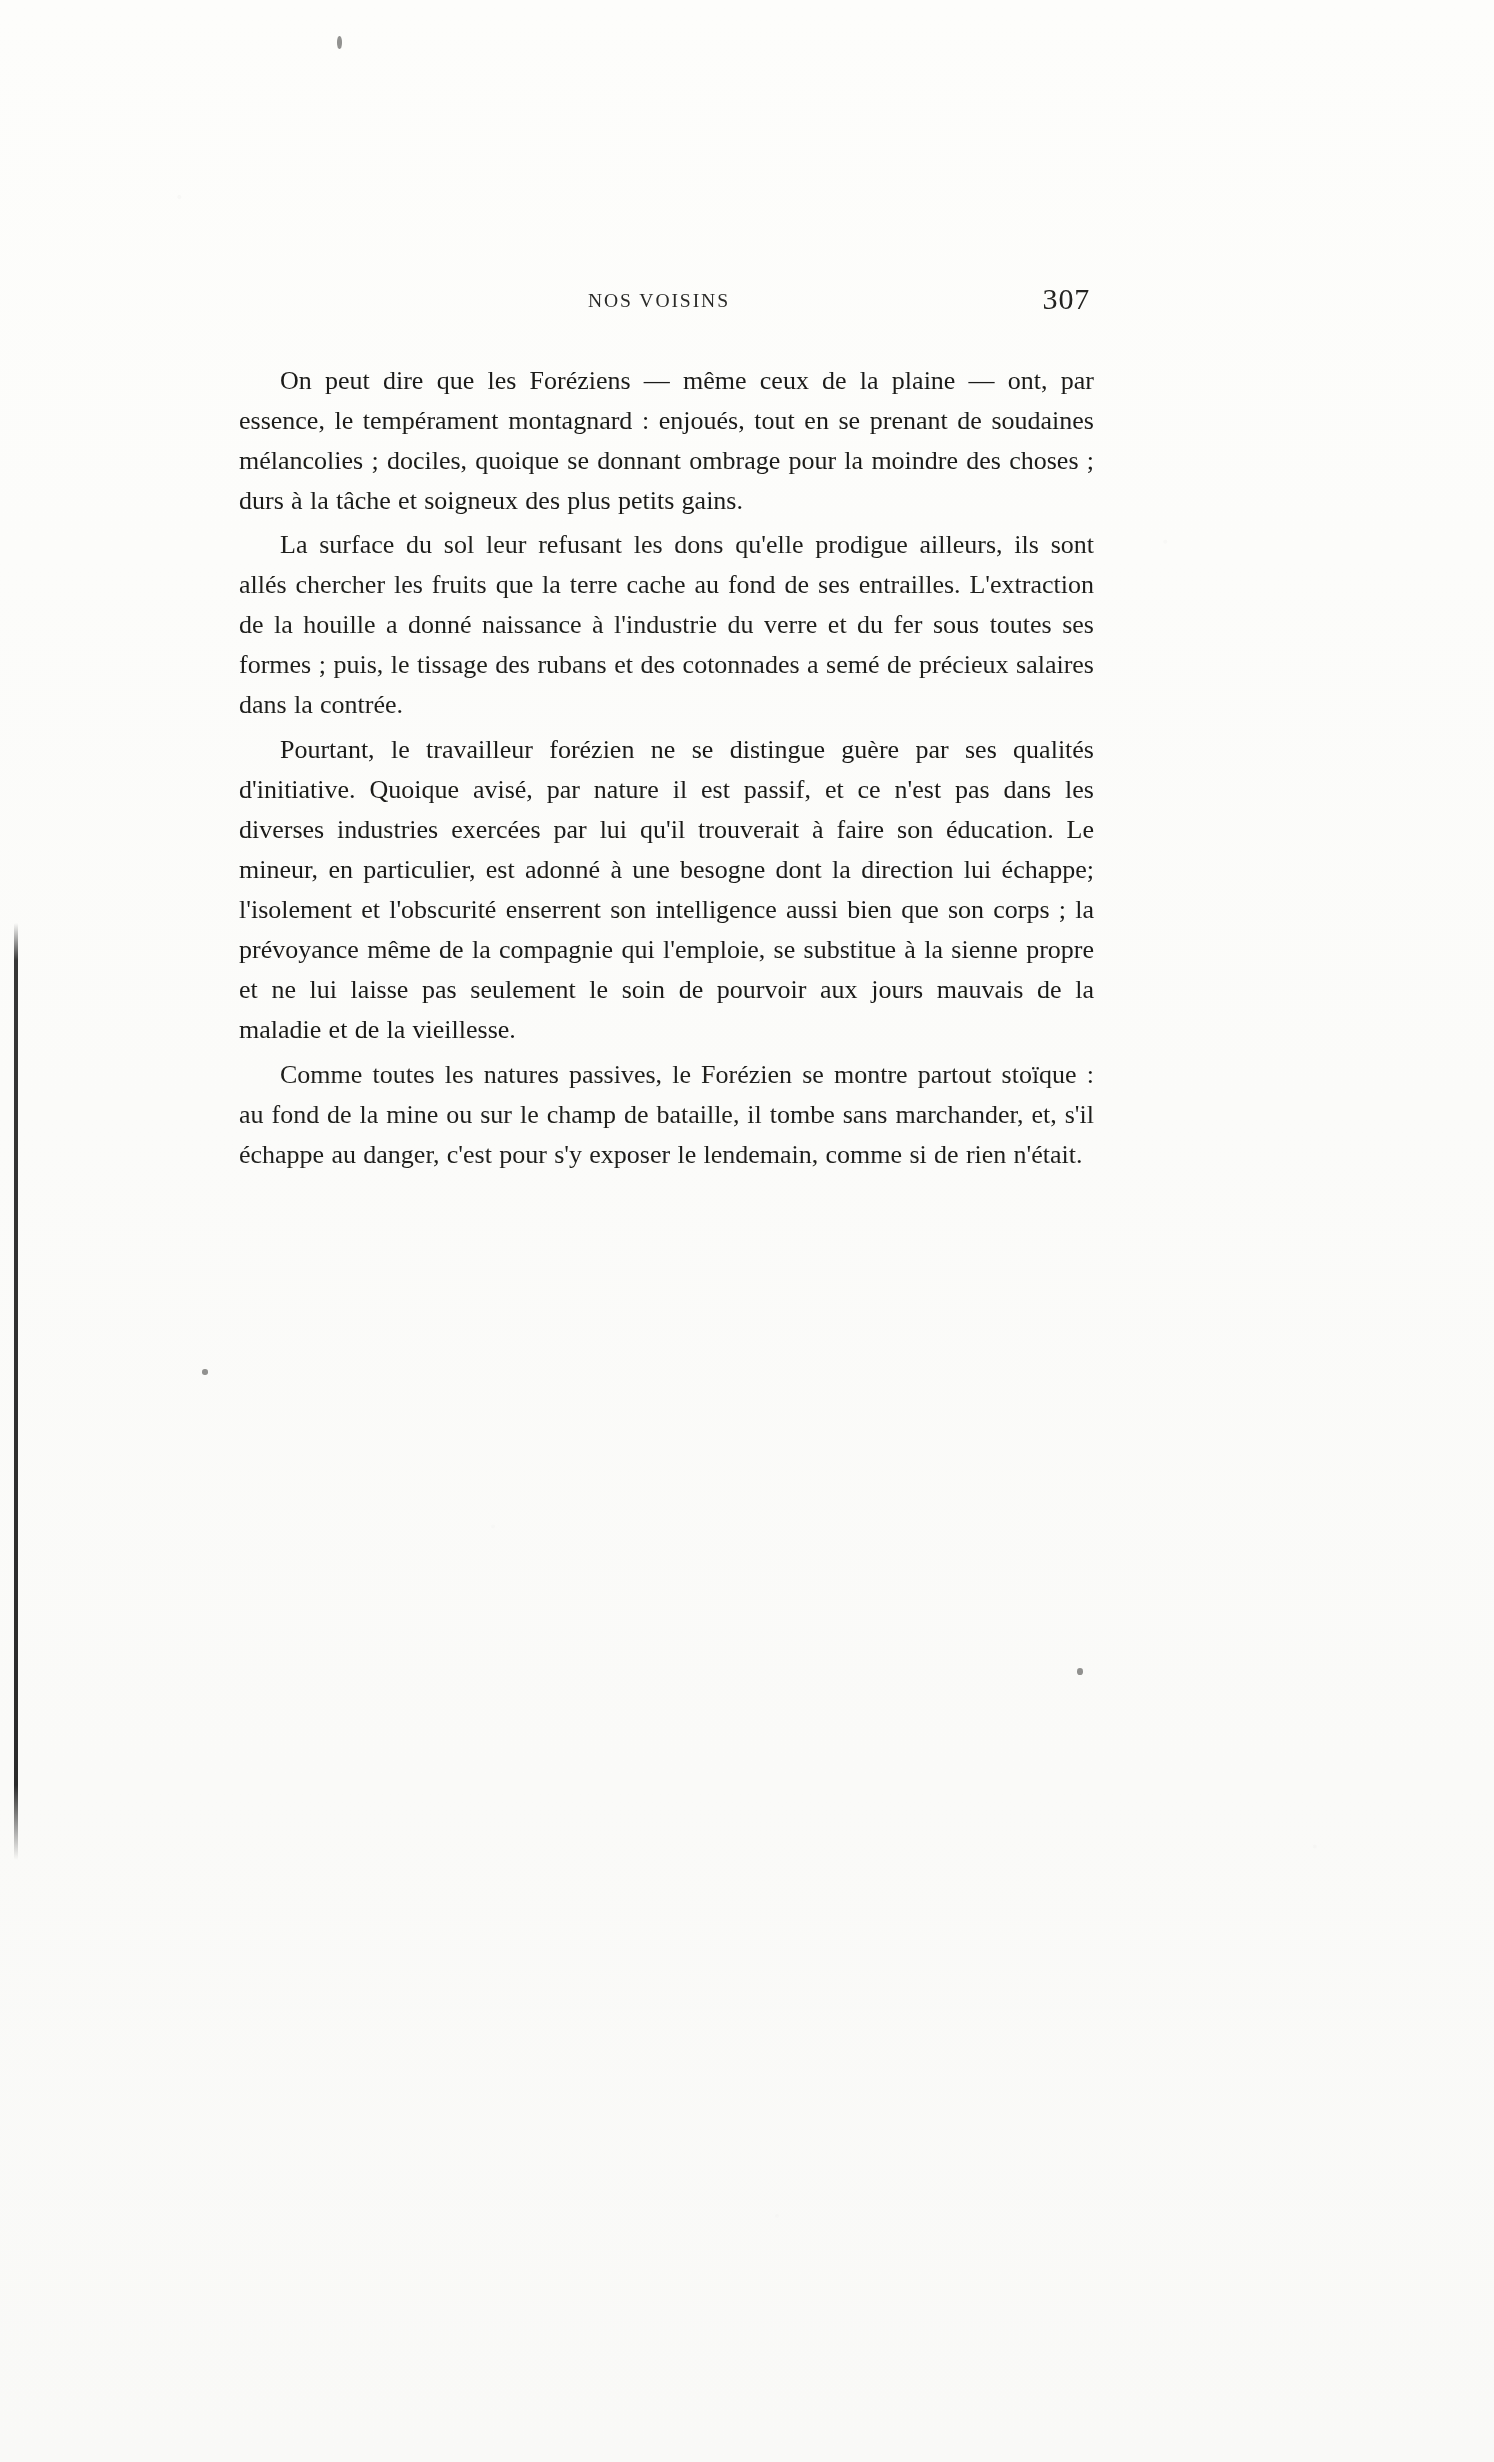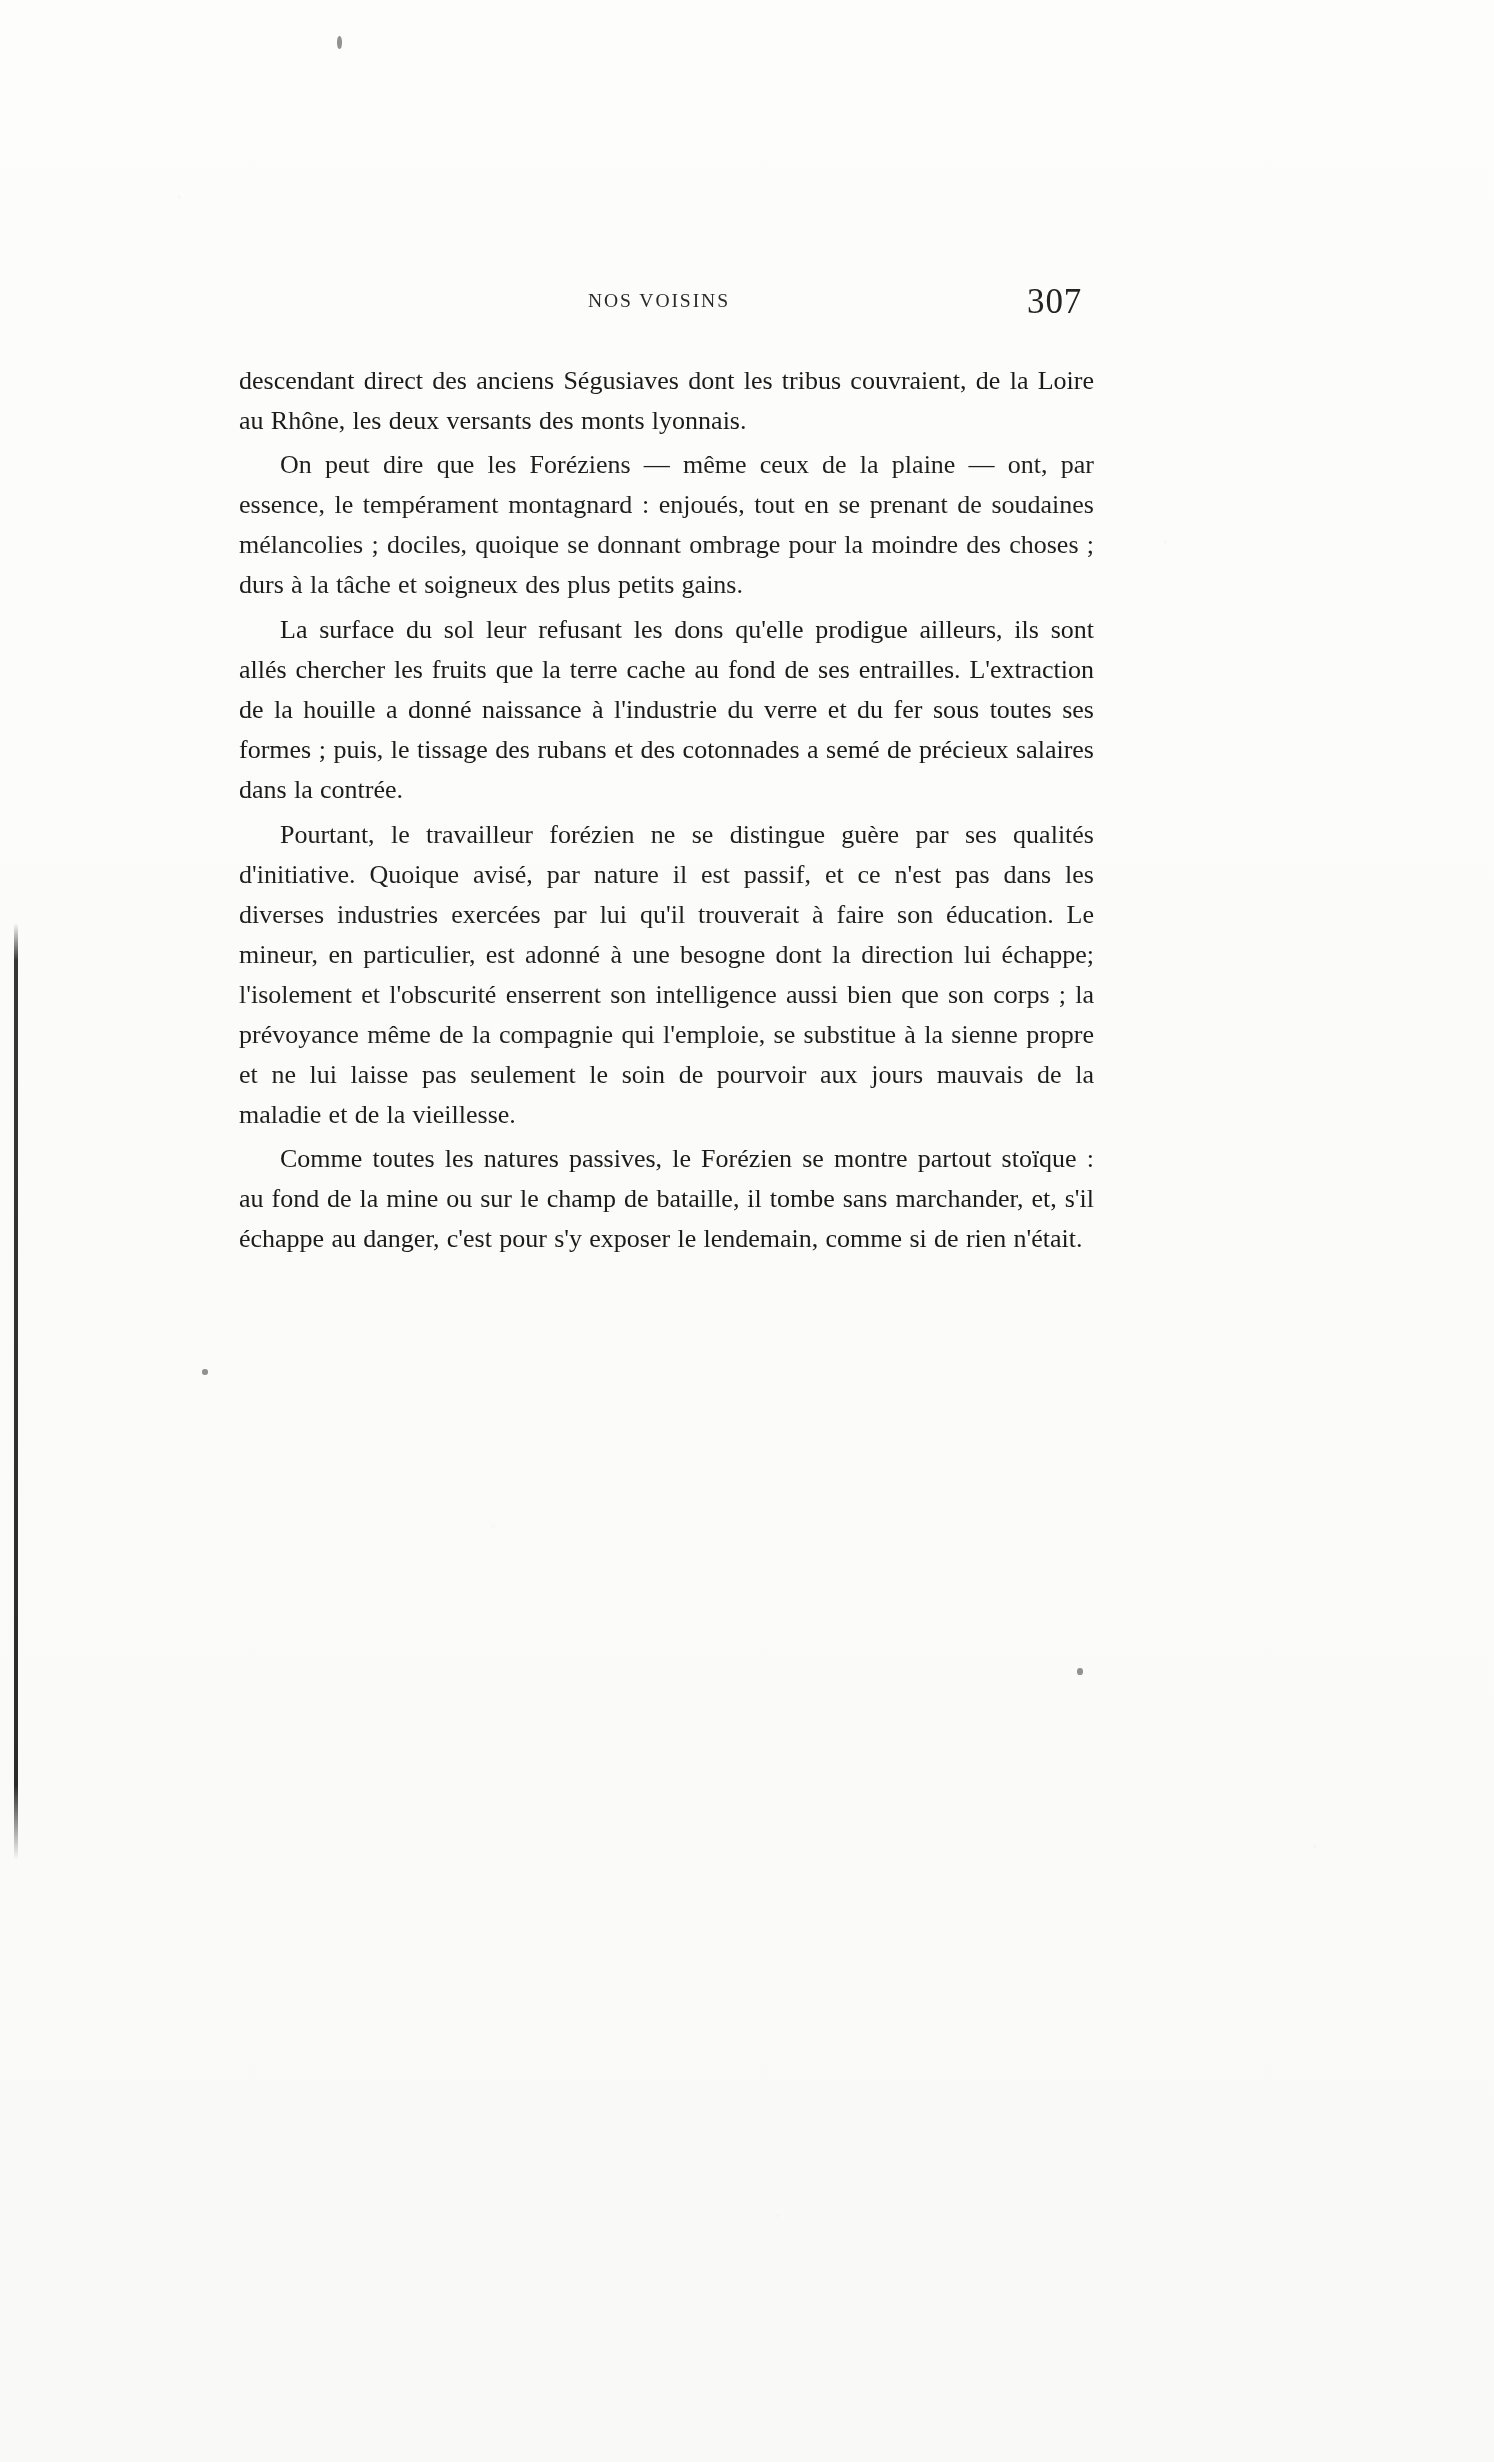--- a/index.html
+++ b/index.html
@@ -57,23 +57,23 @@
     top: 0;
     font-size: 19.6px;
     letter-spacing: 1.9px;
     color: #2a2a28;
     font-variant: small-caps;
     text-transform: uppercase;
     text-align: right;
   }
   .folio {
     position: absolute;
-    right: 12px;
+    right: 4px;
     top: -7.8px;
-    font-size: 35px;
+    font-size: 30px;
     color: #232321;
     letter-spacing: 0.8px;
   }
 
   p.para {
     margin: 0 0 4.7px 0;
     font-size: 26px;
     line-height: 40px;
     text-align: justify;
     text-justify: inter-word;
@@ -108,21 +108,20 @@
   <span class="speck" style="left:1077px; top:1668px; width:6.3px; height:7px;"></span>
   <span class="speck" style="left:337px; top:36px; width:4.7px; height:12.5px;"></span>
 
   <div class="text-block">
 
     <div class="running-head">
       <div class="running-title">NOS VOISINS</div>
       <div class="folio">307</div>
     </div>
 
-    <p class="para first">descendant direct des anciens Ségusiaves dont les tribus couvraient, de la Loire au Rhône, les deux versants des monts lyonnais.</p>
     <p class="para indent">On peut dire que les Foréziens — même ceux de la plaine — ont, par essence, le tempérament montagnard : enjoués, tout en se prenant de soudaines mélancolies ; dociles, quoique se donnant ombrage pour la moindre des choses ; durs à la tâche et soigneux des plus petits gains.</p>
     <p class="para indent">La surface du sol leur refusant les dons qu'elle prodigue ailleurs, ils sont allés chercher les fruits que la terre cache au fond de ses entrailles. L'extraction de la houille a donné naissance à l'industrie du verre et du fer sous toutes ses formes ; puis, le tissage des rubans et des cotonnades a semé de précieux salaires dans la contrée.</p>
     <p class="para indent">Pourtant, le travailleur forézien ne se distingue guère par ses qualités d'initiative. Quoique avisé, par nature il est passif, et ce n'est pas dans les diverses industries exercées par lui qu'il trouverait à faire son éducation. Le mineur, en particulier, est adonné à une besogne dont la direction lui échappe; l'isolement et l'obscurité enserrent son intelligence aussi bien que son corps ; la prévoyance même de la compagnie qui l'emploie, se substitue à la sienne propre et ne lui laisse pas seulement le soin de pourvoir aux jours mauvais de la maladie et de la vieillesse.</p>
     <p class="para indent">Comme toutes les natures passives, le Forézien se montre partout stoïque : au fond de la mine ou sur le champ de bataille, il tombe sans marchander, et, s'il échappe au danger, c'est pour s'y exposer le lendemain, comme si de rien n'était.</p>
 
   </div>
 </div>
 
 
 </body></html>

